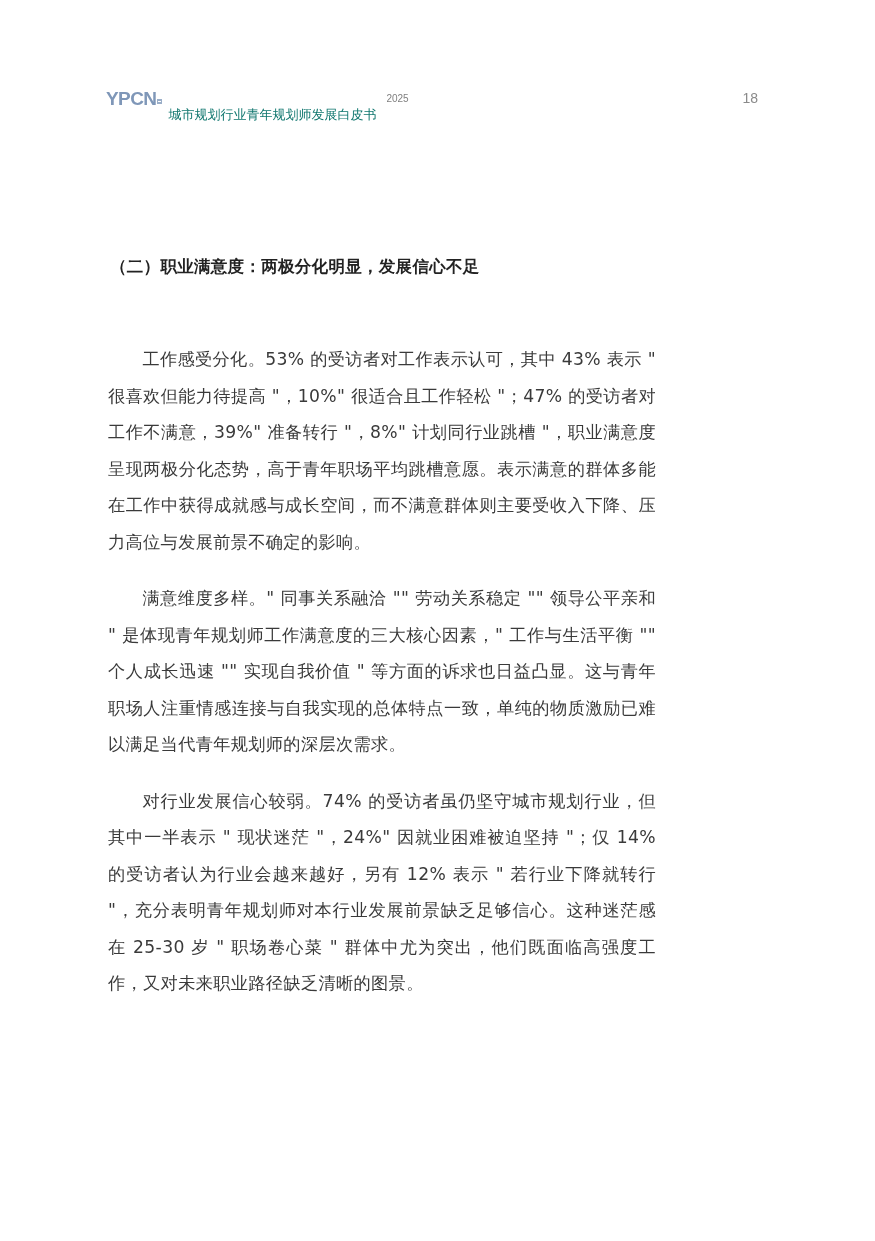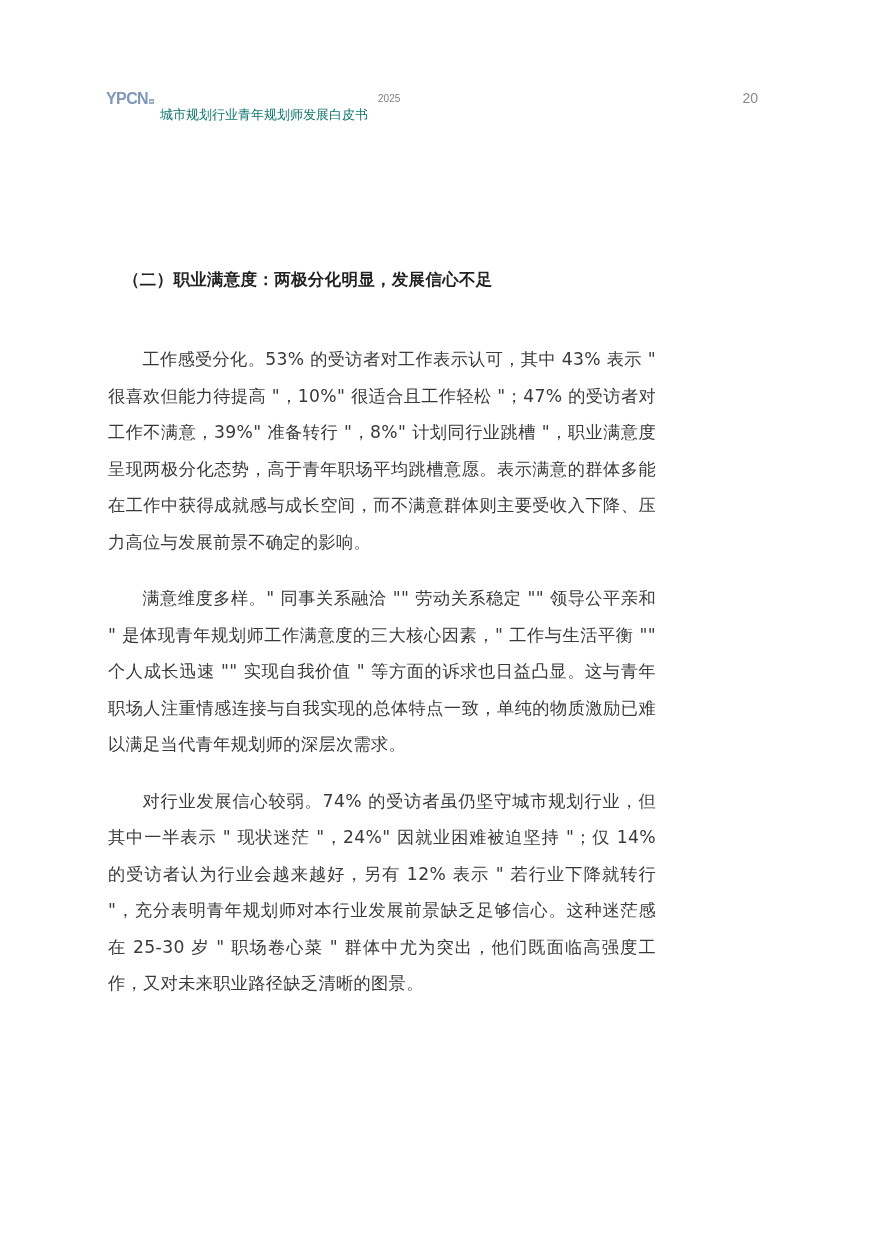--- a/index.html
+++ b/index.html
@@ -23,21 +23,21 @@
       height: 20px;
       display: flex;
       align-items: center;
     }
     .logo {
       display: flex;
       align-items: flex-end;
       color: #7f97b8;
       font-family: "Liberation Sans", sans-serif;
       font-weight: bold;
-      font-size: 16px;
+      font-size: 19px;
       letter-spacing: -0.6px;
       line-height: 16px;
     }
     .logo-mark {
       display: inline-block;
       width: 5px;
       height: 5px;
       margin-left: 1px;
       margin-bottom: 3px;
       border: 1px solid #9aaec8;
@@ -67,21 +67,21 @@
       font-family: "Liberation Sans", sans-serif;
     }
     .section-heading {
       position: absolute;
       left: 110px;
       top: 256px;
       font-size: 16.5px;
       font-weight: bold;
       color: #222222;
       letter-spacing: 0.3px;
-      margin: 13px;
+      margin: 0;
     }
     .body-text {
       position: absolute;
       left: 108px;
       top: 341px;
       width: 548px;
     }
     .para {
       margin: 0 0 20px 0;
       font-size: 17.2px;
@@ -95,21 +95,21 @@
 </head>
 <body>
 
 <div class="page-header">
   <div class="logo">
     <span>YPCN</span>
     <span class="logo-mark"></span>
   </div>
   <span class="header-title">城市规划行业青年规划师发展白皮书</span>
   <span class="header-year">2025</span>
-  <span class="page-number">20</span>
+  <span class="page-number">18</span>
 </div>
 
 <h2 class="section-heading">（二）职业满意度：两极分化明显，发展信心不足</h2>
 
 <div class="body-text">
   <p class="para">工作感受分化。53% 的受访者对工作表示认可，其中 43% 表示 " 很喜欢但能力待提高 "，10%" 很适合且工作轻松 "；47% 的受访者对工作不满意，39%" 准备转行 "，8%" 计划同行业跳槽 "，职业满意度呈现两极分化态势，高于青年职场平均跳槽意愿。表示满意的群体多能在工作中获得成就感与成长空间，而不满意群体则主要受收入下降、压力高位与发展前景不确定的影响。</p>
   <p class="para">满意维度多样。" 同事关系融洽 "" 劳动关系稳定 "" 领导公平亲和 " 是体现青年规划师工作满意度的三大核心因素，" 工作与生活平衡 "" 个人成长迅速 "" 实现自我价值 " 等方面的诉求也日益凸显。这与青年职场人注重情感连接与自我实现的总体特点一致，单纯的物质激励已难以满足当代青年规划师的深层次需求。</p>
   <p class="para">对行业发展信心较弱。74% 的受访者虽仍坚守城市规划行业，但其中一半表示 " 现状迷茫 "，24%" 因就业困难被迫坚持 "；仅 14% 的受访者认为行业会越来越好，另有 12% 表示 " 若行业下降就转行 "，充分表明青年规划师对本行业发展前景缺乏足够信心。这种迷茫感在 25-30 岁 " 职场卷心菜 " 群体中尤为突出，他们既面临高强度工作，又对未来职业路径缺乏清晰的图景。</p>
 </div>
 

